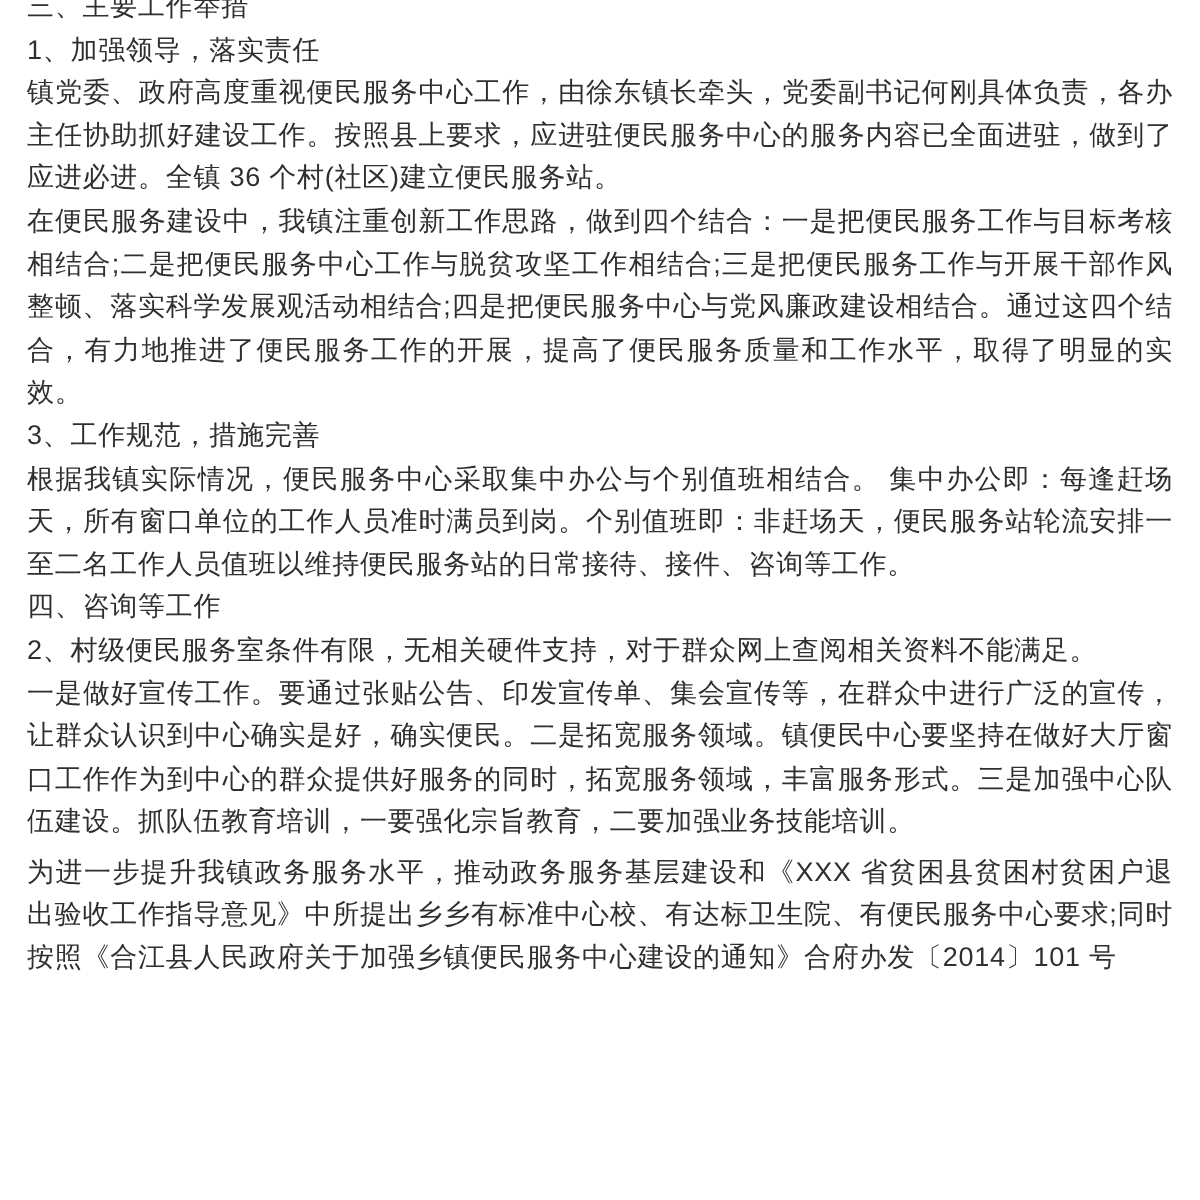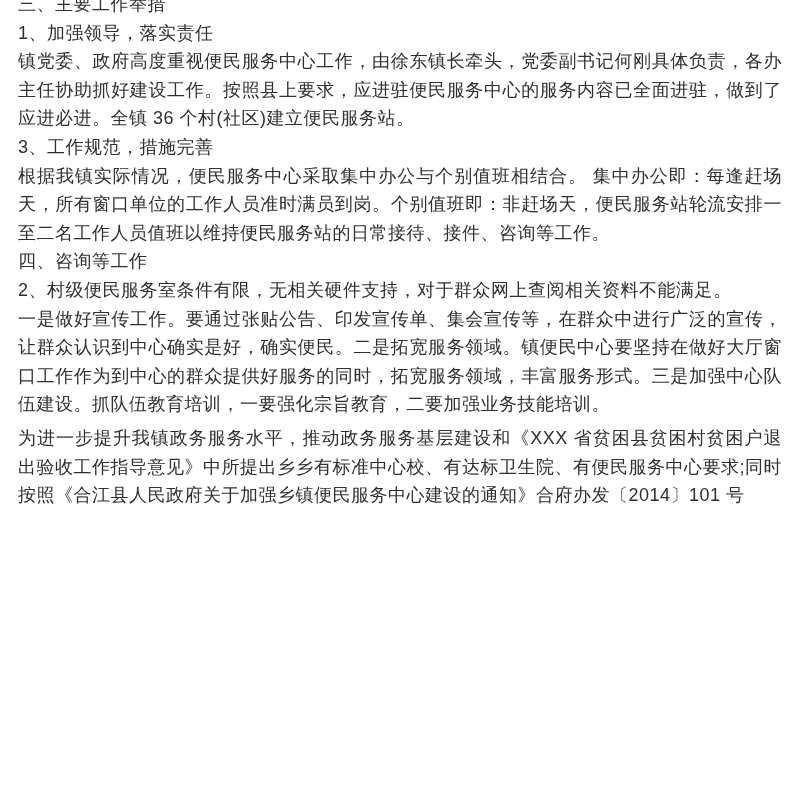--- a/index.html
+++ b/index.html
@@ -35,19 +35,20 @@
     margin-top: 5px;
   }
 </style>
 </head>
 <body>
 
 <div class="doc">
   <p class="heading">三、主要工作举措</p>
   <p class="heading">1、加强领导，落实责任</p>
   <p>镇党委、政府高度重视便民服务中心工作，由徐东镇长牵头，党委副书记何刚具体负责，各办主任协助抓好建设工作。按照县上要求，应进驻便民服务中心的服务内容已全面进驻，做到了应进必进。全镇 36 个村(社区)建立便民服务站。</p>
+  <p>在便民服务建设中，我镇注重创新工作思路，做到四个结合：一是把便民服务工作与目标考核相结合;二是把便民服务中心工作与脱贫攻坚工作相结合;三是把便民服务工作与开展干部作风整顿、落实科学发展观活动相结合;四是把便民服务中心与党风廉政建设相结合。通过这四个结合，有力地推进了便民服务工作的开展，提高了便民服务质量和工作水平，取得了明显的实效。</p>
   <p class="heading">3、工作规范，措施完善</p>
   <p>根据我镇实际情况，便民服务中心采取集中办公与个别值班相结合。 集中办公即：每逢赶场天，所有窗口单位的工作人员准时满员到岗。个别值班即：非赶场天，便民服务站轮流安排一至二名工作人员值班以维持便民服务站的日常接待、接件、咨询等工作。</p>
   <p class="heading">四、咨询等工作</p>
   <p>2、村级便民服务室条件有限，无相关硬件支持，对于群众网上查阅相关资料不能满足。</p>
   <p>一是做好宣传工作。要通过张贴公告、印发宣传单、集会宣传等，在群众中进行广泛的宣传，让群众认识到中心确实是好，确实便民。二是拓宽服务领域。镇便民中心要坚持在做好大厅窗口工作作为到中心的群众提供好服务的同时，拓宽服务领域，丰富服务形式。三是加强中心队伍建设。抓队伍教育培训，一要强化宗旨教育，二要加强业务技能培训。</p>
   <p class="spaced">为进一步提升我镇政务服务水平，推动政务服务基层建设和《XXX 省贫困县贫困村贫困户退出验收工作指导意见》中所提出乡乡有标准中心校、有达标卫生院、有便民服务中心要求;同时按照《合江县人民政府关于加强乡镇便民服务中心建设的通知》合府办发〔2014〕101 号</p>
 </div>
 
 </body></html>

